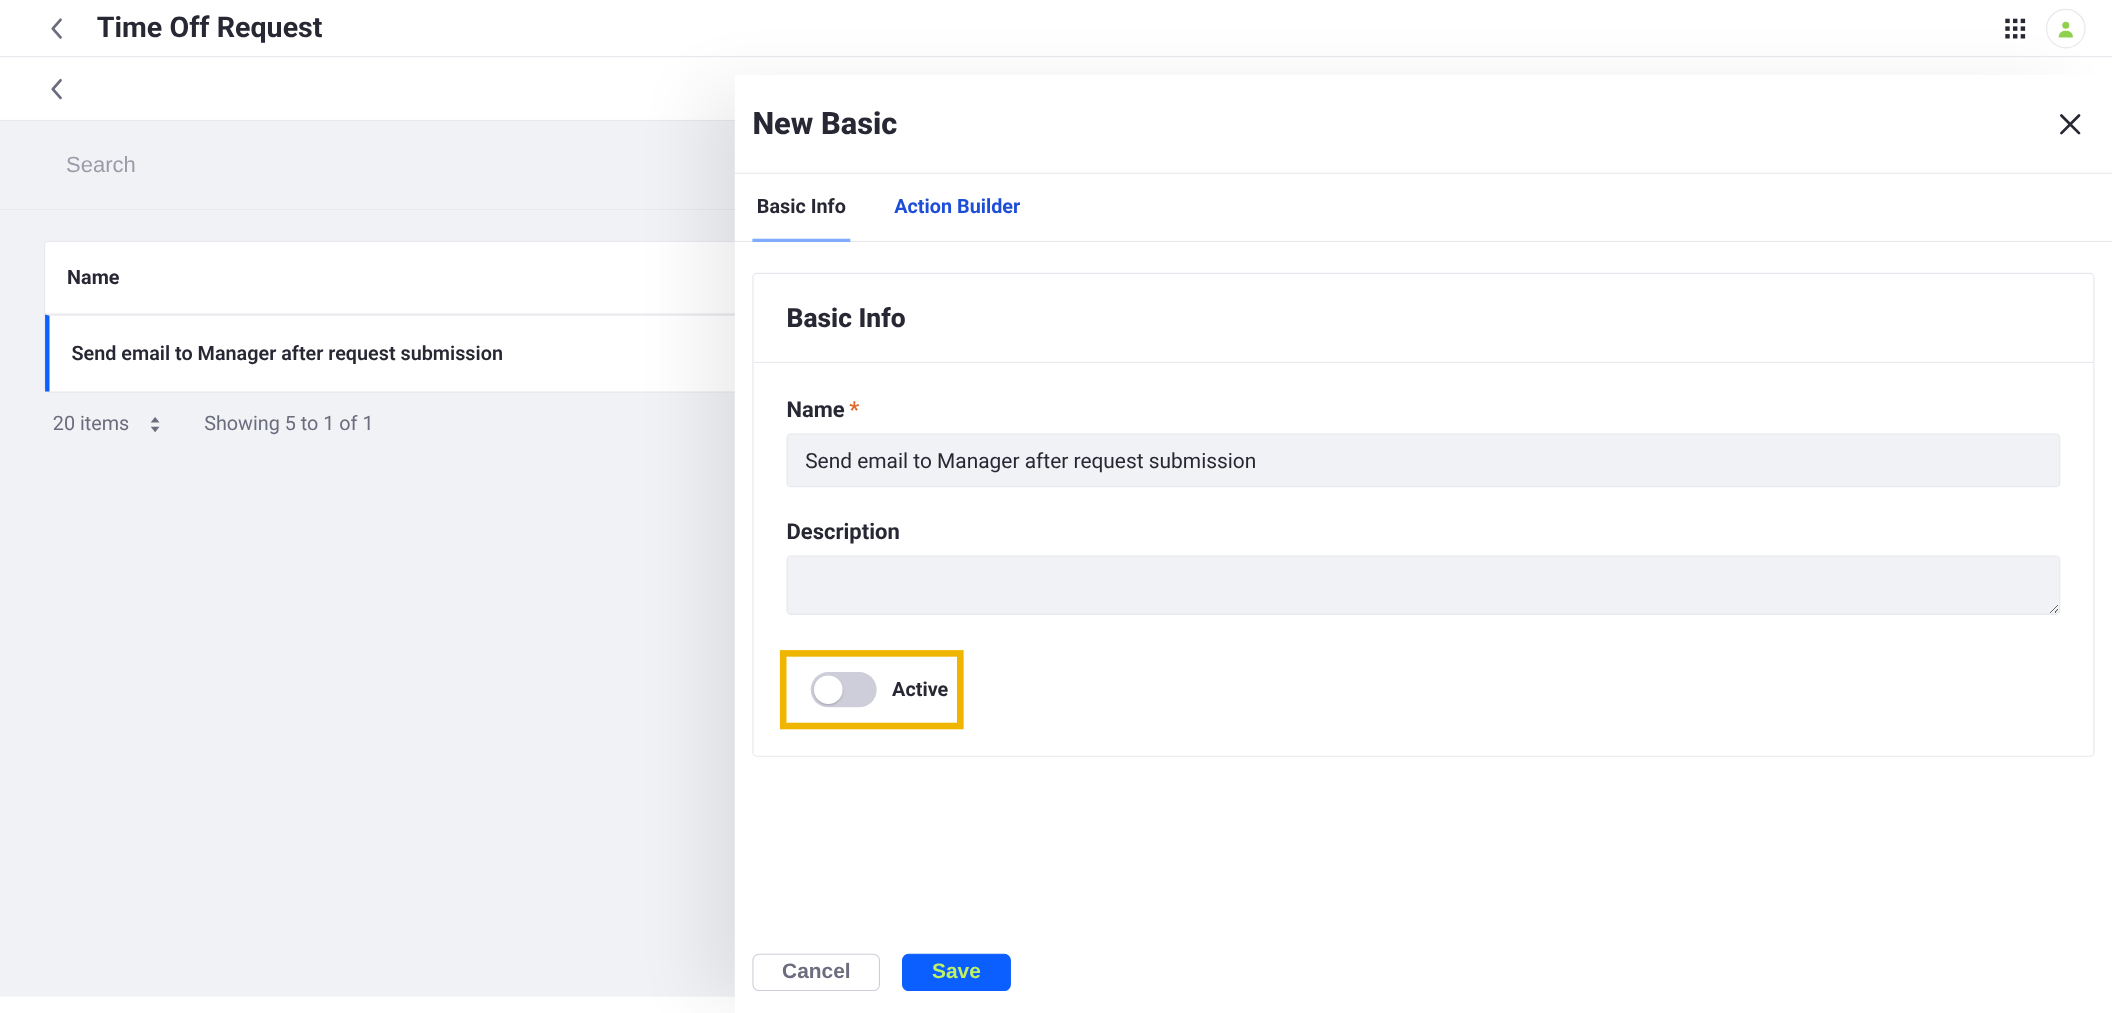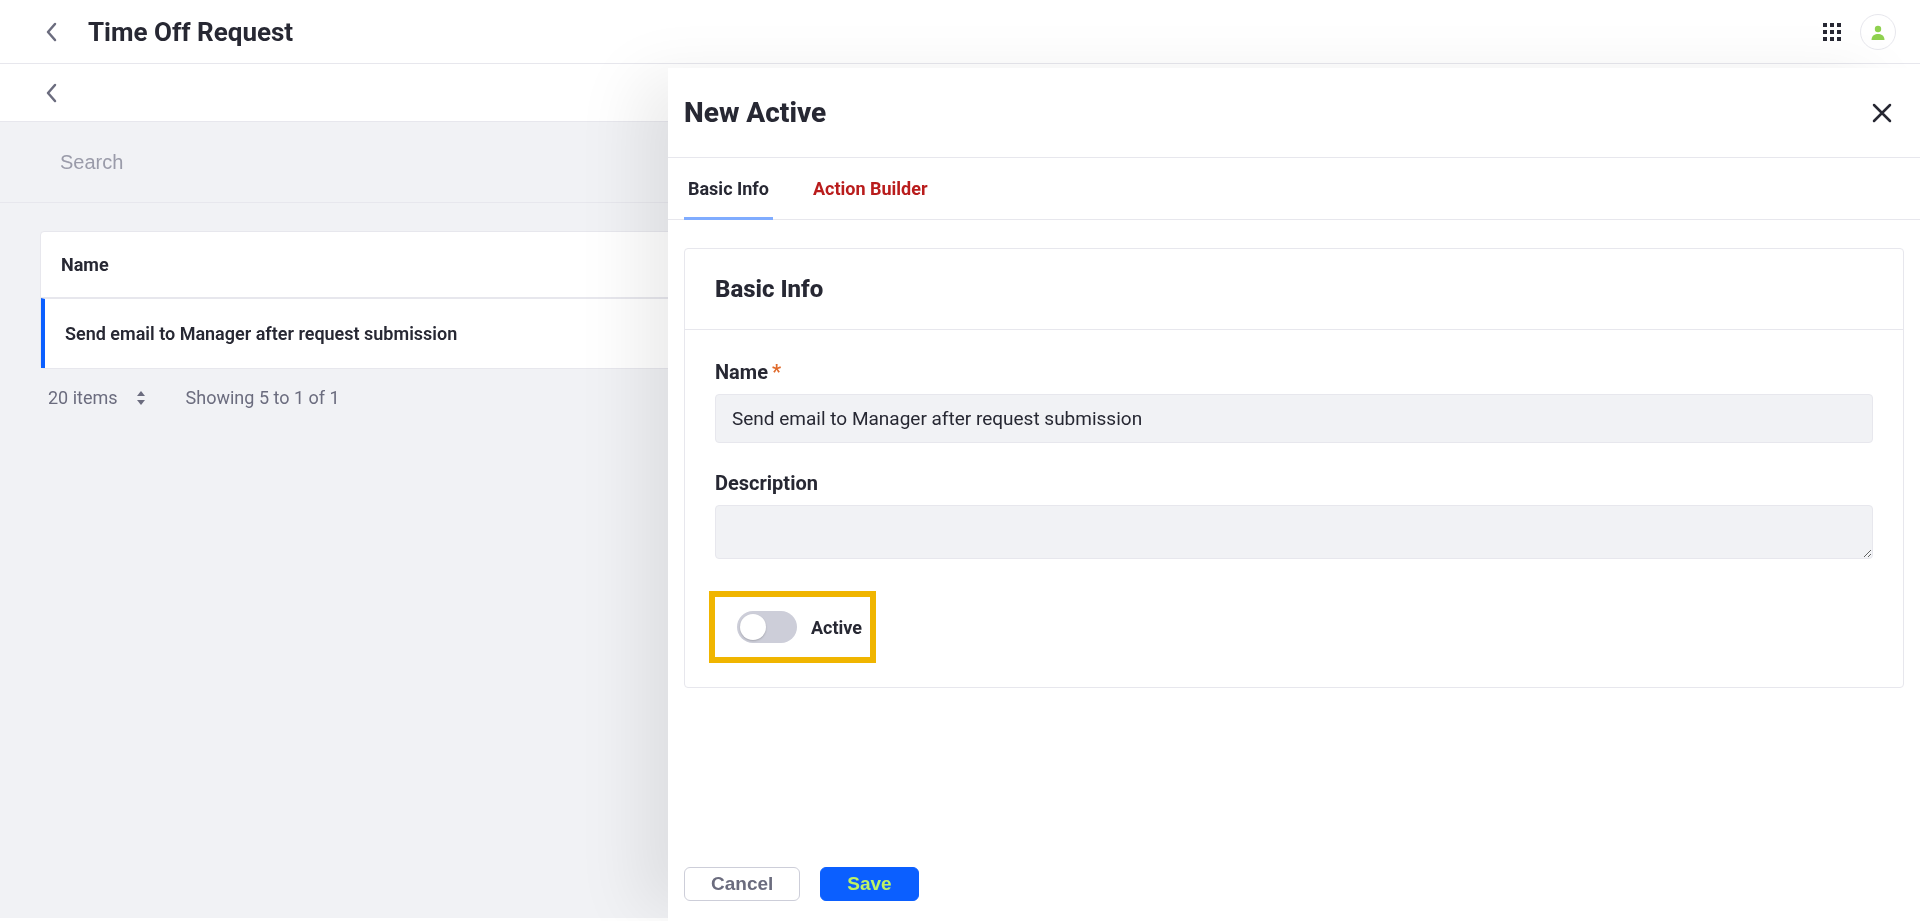--- a/index.html
+++ b/index.html
@@ -1,20 +1,20 @@
 <!DOCTYPE html>
 <html><head>
 <meta charset="utf-8">
 <style>
   * { box-sizing: border-box; margin: 0; padding: 0; }
   html, body { width: 1920px; height: 921px; font-family: -apple-system, BlinkMacSystemFont, "Segoe UI", Roboto, Helvetica, Arial, sans-serif; color: #272833; background: #fff; overflow: hidden; }
 
   
   .top-header {
-    height: 64px;
+    height: 52px;
     display: flex;
     align-items: center;
     justify-content: space-between;
     padding: 0 24px 0 40px;
     border-bottom: 1px solid #e7e7ed;
   }
   .top-header-left { display: flex; align-items: center; gap: 24px; }
   .back-chevron { width: 24px; height: 24px; display: flex; align-items: center; justify-content: center; cursor: pointer; color: #6b6c7e; }
   .page-title { font-size: 26px; font-weight: 700; color: #272833; }
   .top-header-right { display: flex; align-items: center; gap: 16px; }
@@ -111,21 +111,21 @@
   .panel-tabs {
     display: flex;
     gap: 36px;
     padding: 0 16px;
     border-bottom: 1px solid #e7e7ed;
   }
   .tab {
     padding: 20px 4px 18px 4px;
     font-size: 18px;
     font-weight: 700;
-    color: #b91c1c;
+    color: #1d4ed8;
     cursor: pointer;
     border-bottom: 3px solid transparent;
     margin-bottom: -1px;
   }
   .tab.active { color: #272833; border-bottom-color: #80acff; }
 
   .panel-body { padding: 28px 16px; flex: 1; overflow: auto; }
   .form-card { border: 1px solid #e7e7ed; border-radius: 4px; background: #fff; }
   .form-card-header { padding: 26px 30px; font-size: 24px; font-weight: 800; border-bottom: 1px solid #e7e7ed; }
   .form-card-body { padding: 30px 30px 24px 30px; }
@@ -249,21 +249,21 @@
             <path d="M5 14 L1 9 L9 9 Z" fill="#6b6c7e"></path>
           </svg>
       </span>
     </span>
     <span>Showing 5 to 1 of 1</span>
   </div>
 </div>
 
 <div class="panel">
   <div class="panel-header">
-    <div class="panel-title">New Active</div>
+    <div class="panel-title">New Basic</div>
     <div class="close-btn">
       <svg width="22" height="22" viewBox="0 0 22 22">
         <path d="M3 3 L19 19 M19 3 L3 19" stroke="#272833" stroke-width="2.5" stroke-linecap="round"></path>
       </svg>
     </div>
   </div>
 
   <div class="panel-tabs">
     <div class="tab active">Basic Info</div>
     <div class="tab">Action Builder</div>

